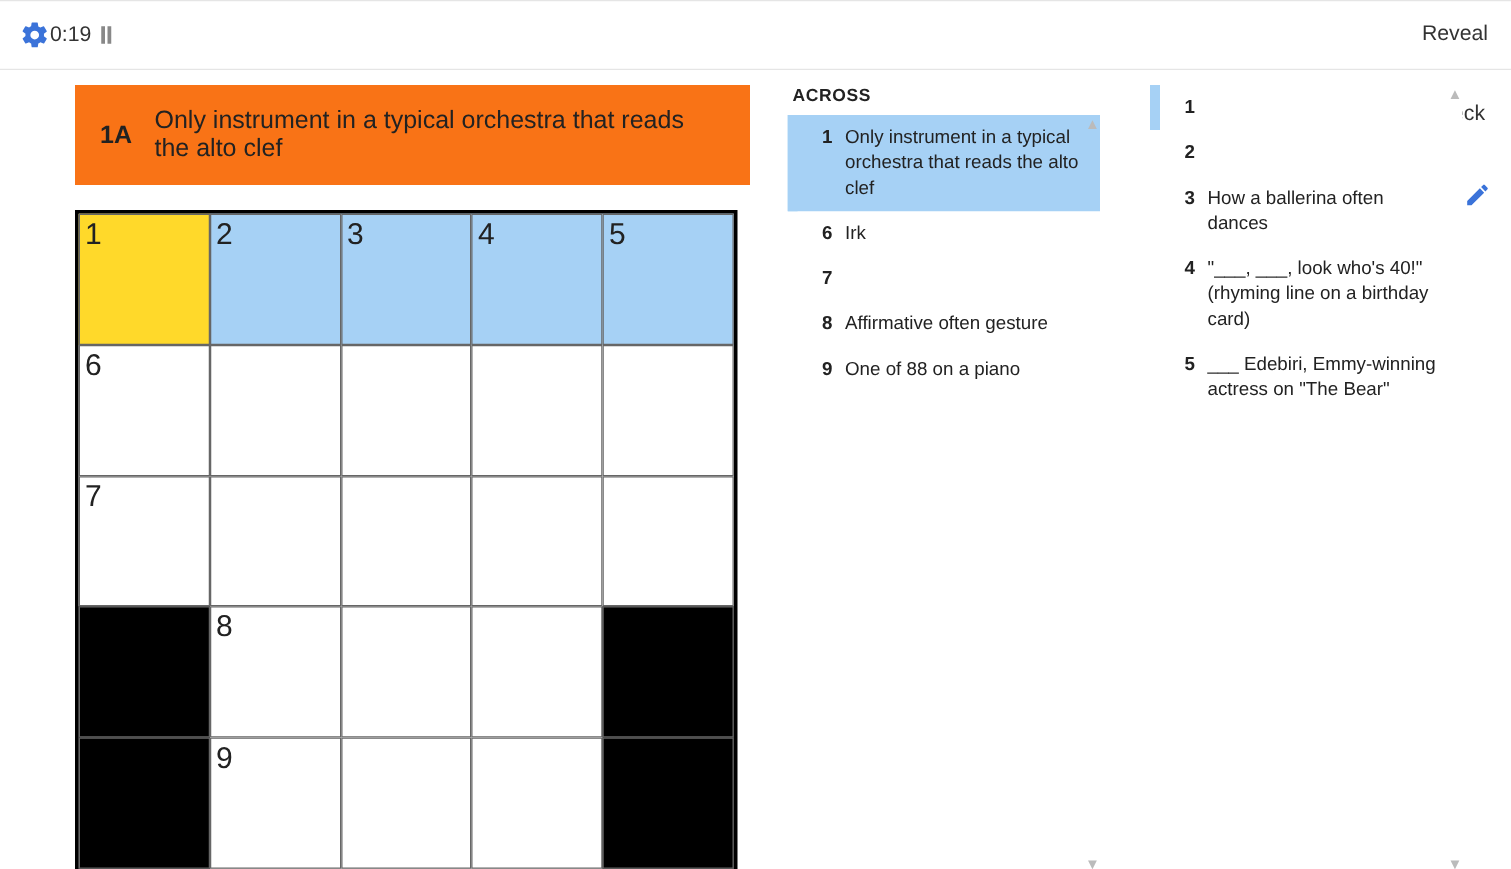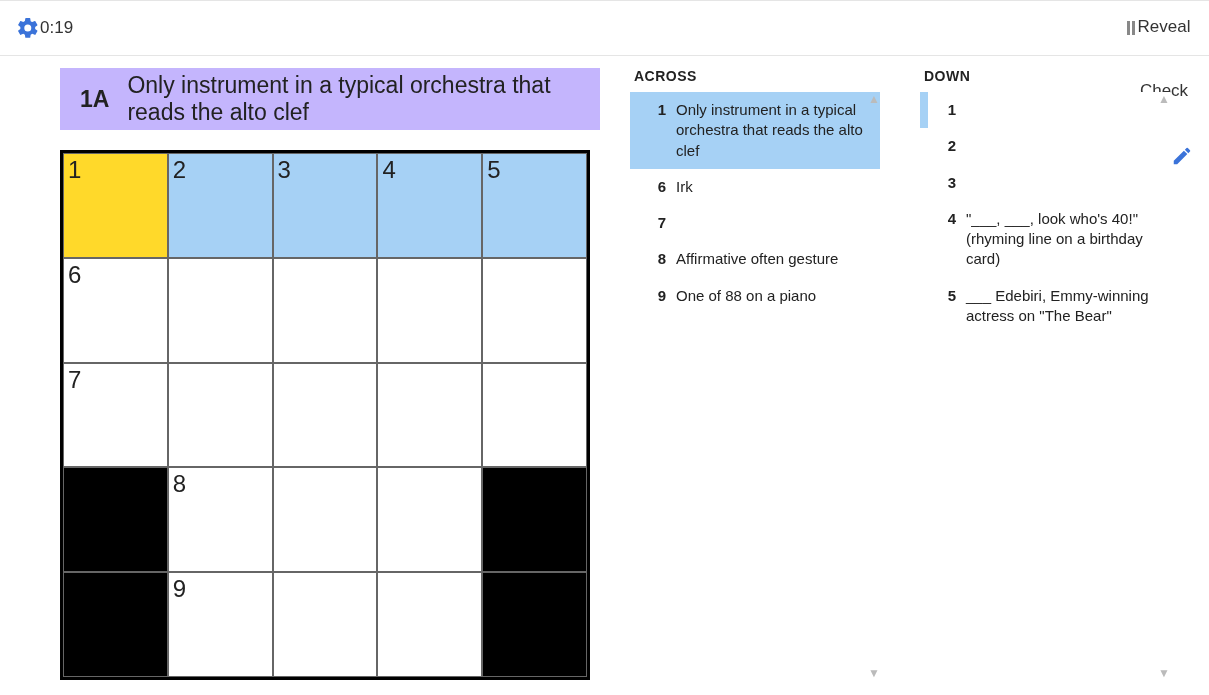--- a/index.html
+++ b/index.html
@@ -1,29 +1,29 @@
 <!DOCTYPE html>
 <html><head>
 <meta charset="utf-8">
 <style>
 * { box-sizing: border-box; margin: 0; padding: 0; }
 body { font-family: Arial, Helvetica, sans-serif; background: #fff; color: #222; }
 .toolbar { height: 56px; border-top: 1px solid #e5e5e5; border-bottom: 1px solid #e5e5e5; display: flex; align-items: center; padding: 0 16px; }
 .gear { width: 24px; height: 24px; color: #3b73d9; cursor: pointer; }
-.timer-wrap { flex: 1; display: flex; justify-content: space-between; align-items: center; gap: 8px; }
+.timer-wrap { flex: 1; display: flex; justify-content: flex-start; align-items: center; gap: 8px; }
 .timer { font-size: 17px; color: #333; }
 .pause-icon { display: inline-flex; gap: 2px; cursor: pointer; }
 .pause-icon span { width: 3px; height: 14px; background: #888; display: block; }
 .tool-actions { display: flex; gap: 44px; align-items: center; flex-direction: column; }
 .tool-btn { font-size: 17px; color: #333; cursor: pointer; user-select: none; }
 .pencil { width: 22px; height: 22px; color: #3b73d9; margin-left: 36px; cursor: pointer; }
 
 .main { display: flex; padding: 12px 20px 12px 60px; gap: 30px; }
 .left-col { width: 540px; }
-.clue-bar { background: #c4b5fd; padding: 4px 20px; display: flex; align-items: center; gap: 18px; font-size: 23px; }
+.clue-bar { background: #f97316; padding: 17px 20px; display: flex; align-items: center; gap: 18px; font-size: 20px; }
 .clue-bar .num { font-weight: bold; }
 .grid { margin-top: 20px; border: 3px solid #000; width: 530px; height: 530px; display: grid; grid-template-columns: repeat(5, 1fr); grid-template-rows: repeat(5, 1fr); }
 .cell { border: 1px solid #666; position: relative; background: #fff; cursor: pointer; }
 .cell.black { background: #000; }
 .cell.hl { background: #a6d1f5; }
 .cell.cur { background: #ffd92a; }
 .cell .num { position: absolute; top: 2px; left: 4px; font-size: 24px; font-weight: normal; }
 
 .clues { display: flex; gap: 40px; flex: 1; }
 .clue-col { width: 250px; display: flex; flex-direction: column; }
@@ -139,32 +139,32 @@
             </div>
             <div class="clue-item">
               <span class="cn">9</span>
               <span>One of 88 on a piano</span>
             </div>
           </div>
         <div class="scroll-arrow down">▼</div>
       </div>
     </div>
     <div class="clue-col">
-      <h3>DOWN</h3>
       <div class="clue-list-wrap">
         <div class="scroll-arrow up">▲</div>
         <div class="clue-list" id="down-list">
             <div class="clue-item related">
               <span class="cn">1</span>
             </div>
             <div class="clue-item">
               <span class="cn">2</span>
             </div>
             <div class="clue-item">
               <span class="cn">3</span>
+              <span>How a ballerina often dances</span>
             </div>
             <div class="clue-item">
               <span class="cn">4</span>
               <span>"___, ___, look who's 40!" (rhyming line on a birthday card)</span>
             </div>
             <div class="clue-item">
               <span class="cn">5</span>
               <span>___ Edebiri, Emmy-winning actress on "The Bear"</span>
             </div>
           </div>

